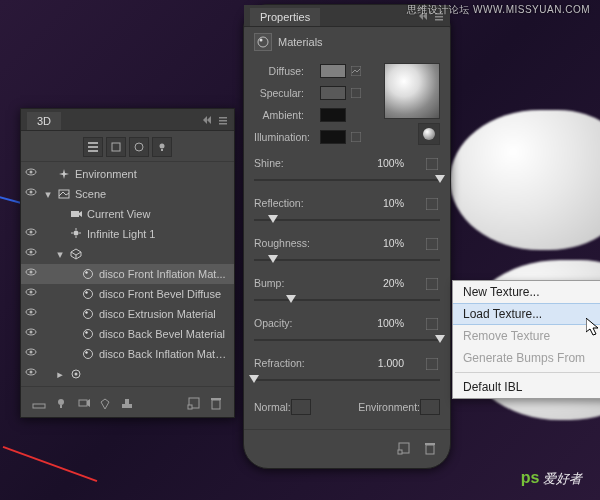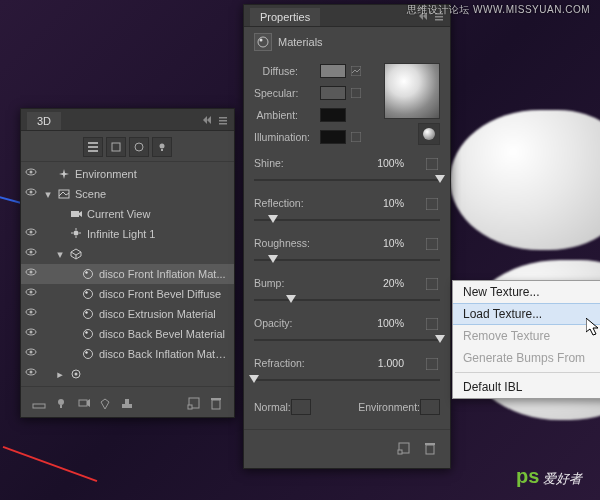--- a/index.html
+++ b/index.html
@@ -29,24 +29,24 @@
 .tree-row.selected { background:#5a5a5a; }
 .tree-row .eye { width:14px; height:14px; margin-right:4px; opacity:.85; }
 .tree-row .toggle { width:10px; text-align:center; color:#bbb; }
 .tree-row .ico { width:16px; height:14px; display:flex; align-items:center; justify-content:center; margin:0 3px; }
 .tree-row .lbl { white-space:nowrap; overflow:hidden; text-overflow:ellipsis; flex:1; font-size:11px; }
 .p3d .footer { display:flex; gap:6px; padding:8px 10px 6px; border-top:1px solid #393939; }
 .p3d .footer .sp { flex:1; }
 .fic { width:16px; height:16px; opacity:.85; display:flex; align-items:center; justify-content:center; }
 
 
-.pprop { left: 243px; top: 4px; width: 208px; height: 465px; }
+.pprop { left: 243px; top: 4px; width: 208px; height: 465px; border-radius: 25px; }
 .prop-body { padding: 6px 10px 6px 10px; }
 .color-row { display:flex; align-items:center; height:20px; margin-bottom:2px; }
-.clabel { width:66px; text-align:right; font-size:10.5px; color:#bbb; padding-right:22px; }
+.clabel { width:66px; text-align:right; font-size:10.5px; color:#bbb; padding-right:16px; }
 .swatch { width:26px; height:14px; border:1px solid #222; }
 .sw-grey { background:#808080; }
 .sw-darkgrey { background:#595959; }
 .sw-black { background:#111; }
 .drop { width:14px; height:14px; margin-left:3px; display:flex; align-items:center; justify-content:center; opacity:.75; }
 .preview-ball { position:absolute; right:10px; top:58px; width:56px; height:56px; border:1px solid #333; background: radial-gradient(circle at 35% 32%, #fff 0%, #ddd 30%, #888 65%, #555 100%); }
 .preview-mini { position:absolute; right:10px; top:118px; width:22px; height:22px; border:1px solid #333; background:#3a3a3a; display:flex; align-items:center; justify-content:center; }
 .preview-mini::after { content:""; width:12px; height:12px; background: radial-gradient(circle at 35% 32%, #fff 0%, #aaa 55%, #666 100%); border-radius:50%; }
 
 .slider-row { padding: 4px 0 0; margin-top:6px; }
@@ -69,21 +69,21 @@
 .ctx { position:absolute; left:452px; top:280px; width:162px; background:#f4f4f4; border:1px solid #9b9b9b; box-shadow:2px 3px 8px rgba(0,0,0,.4); color:#222; font-size:12px; }
 .ctx .mi { padding:4px 10px; white-space:nowrap; }
 .ctx .mi.disabled { color:#a0a0a0; }
 .ctx .mi.hover { background:#d8e6f6; border-top:1px solid #a8c8e8; border-bottom:1px solid #a8c8e8; padding-top:3px; padding-bottom:3px; }
 .ctx .sep { height:1px; background:#d0d0d0; margin:3px 2px; }
 
 .cursor { position:absolute; left:586px; top:318px; z-index:40; }
 
 .watermark-top { position:absolute; right:10px; top:3px; color:#dcdcdc; font-size:10px; letter-spacing:.5px; opacity:.85; z-index:30; text-shadow:0 0 2px #000; }
 .watermark-bot { position:absolute; right:18px; bottom:12px; color:#fff; font-size:13px; opacity:.9; z-index:30; font-style:italic; }
-.watermark-bot b { color:#7fd43a; font-style:normal; font-size:20px; }
+.watermark-bot b { color:#7fd43a; font-style:normal; font-size:16px; }
 
 svg { display:block; }
 </style>
 </head>
 <body>
 
 <div class="bg-shape bg1"></div>
 <div class="bg-shape bg2"></div>
 <div class="axis-red"></div>
 <div class="axis-blue"></div>

